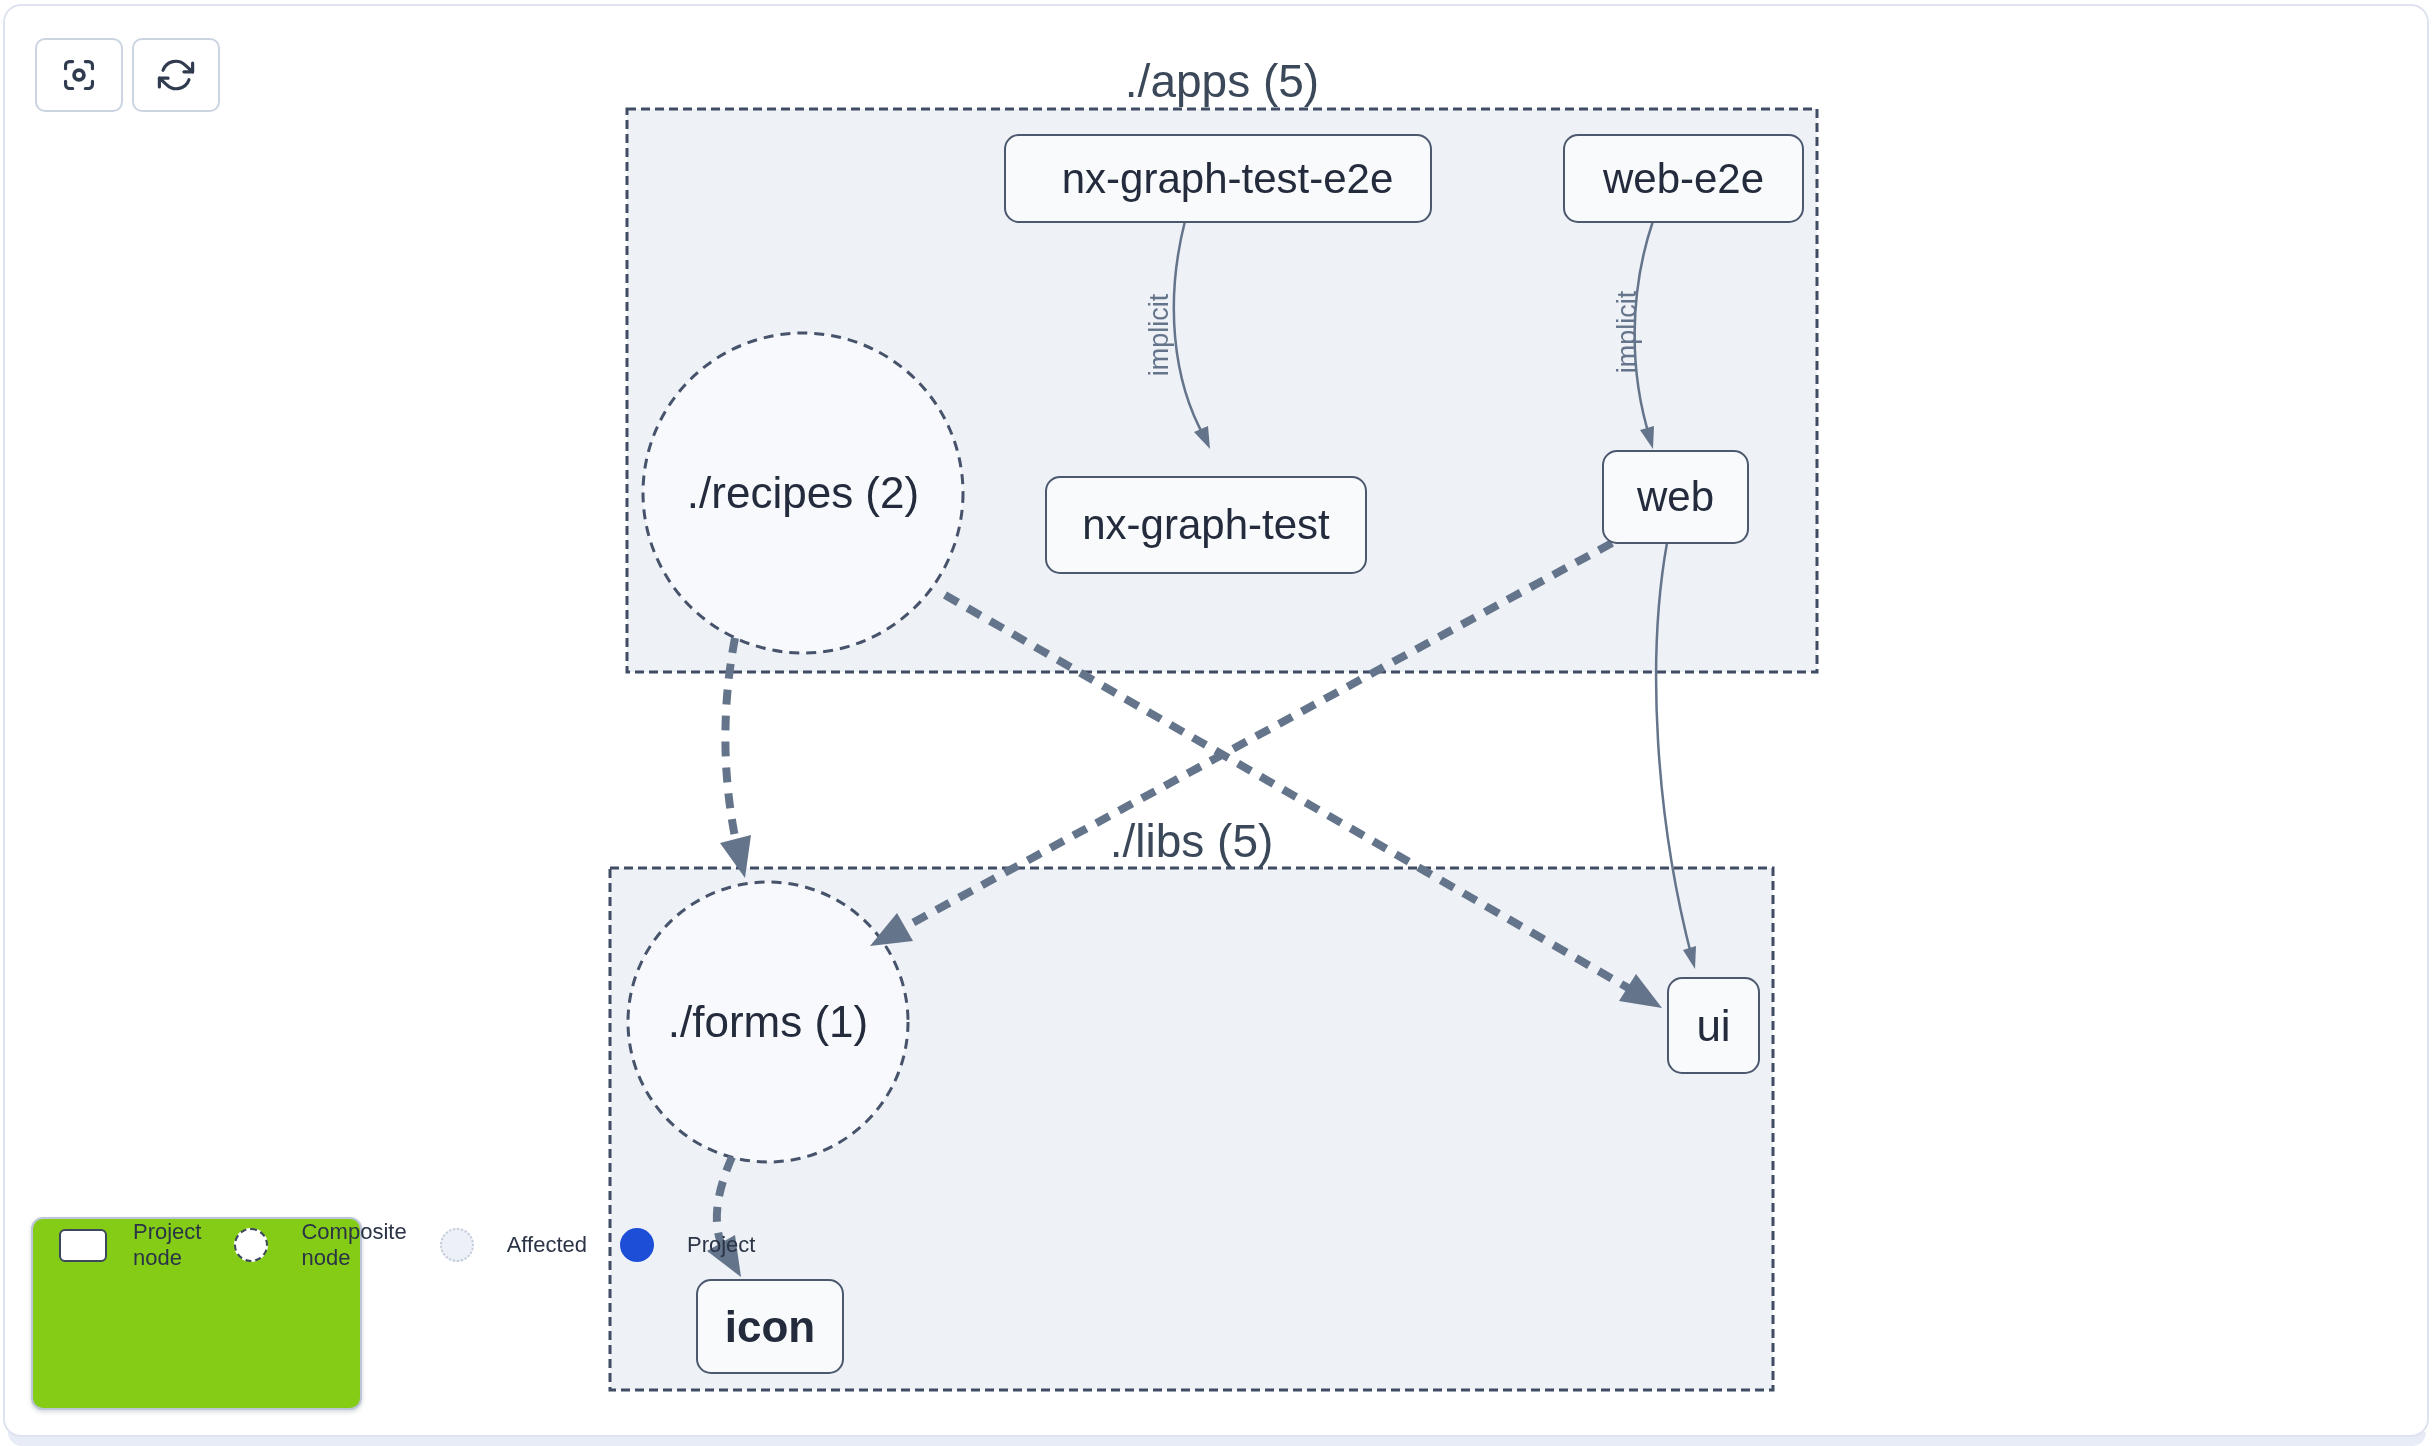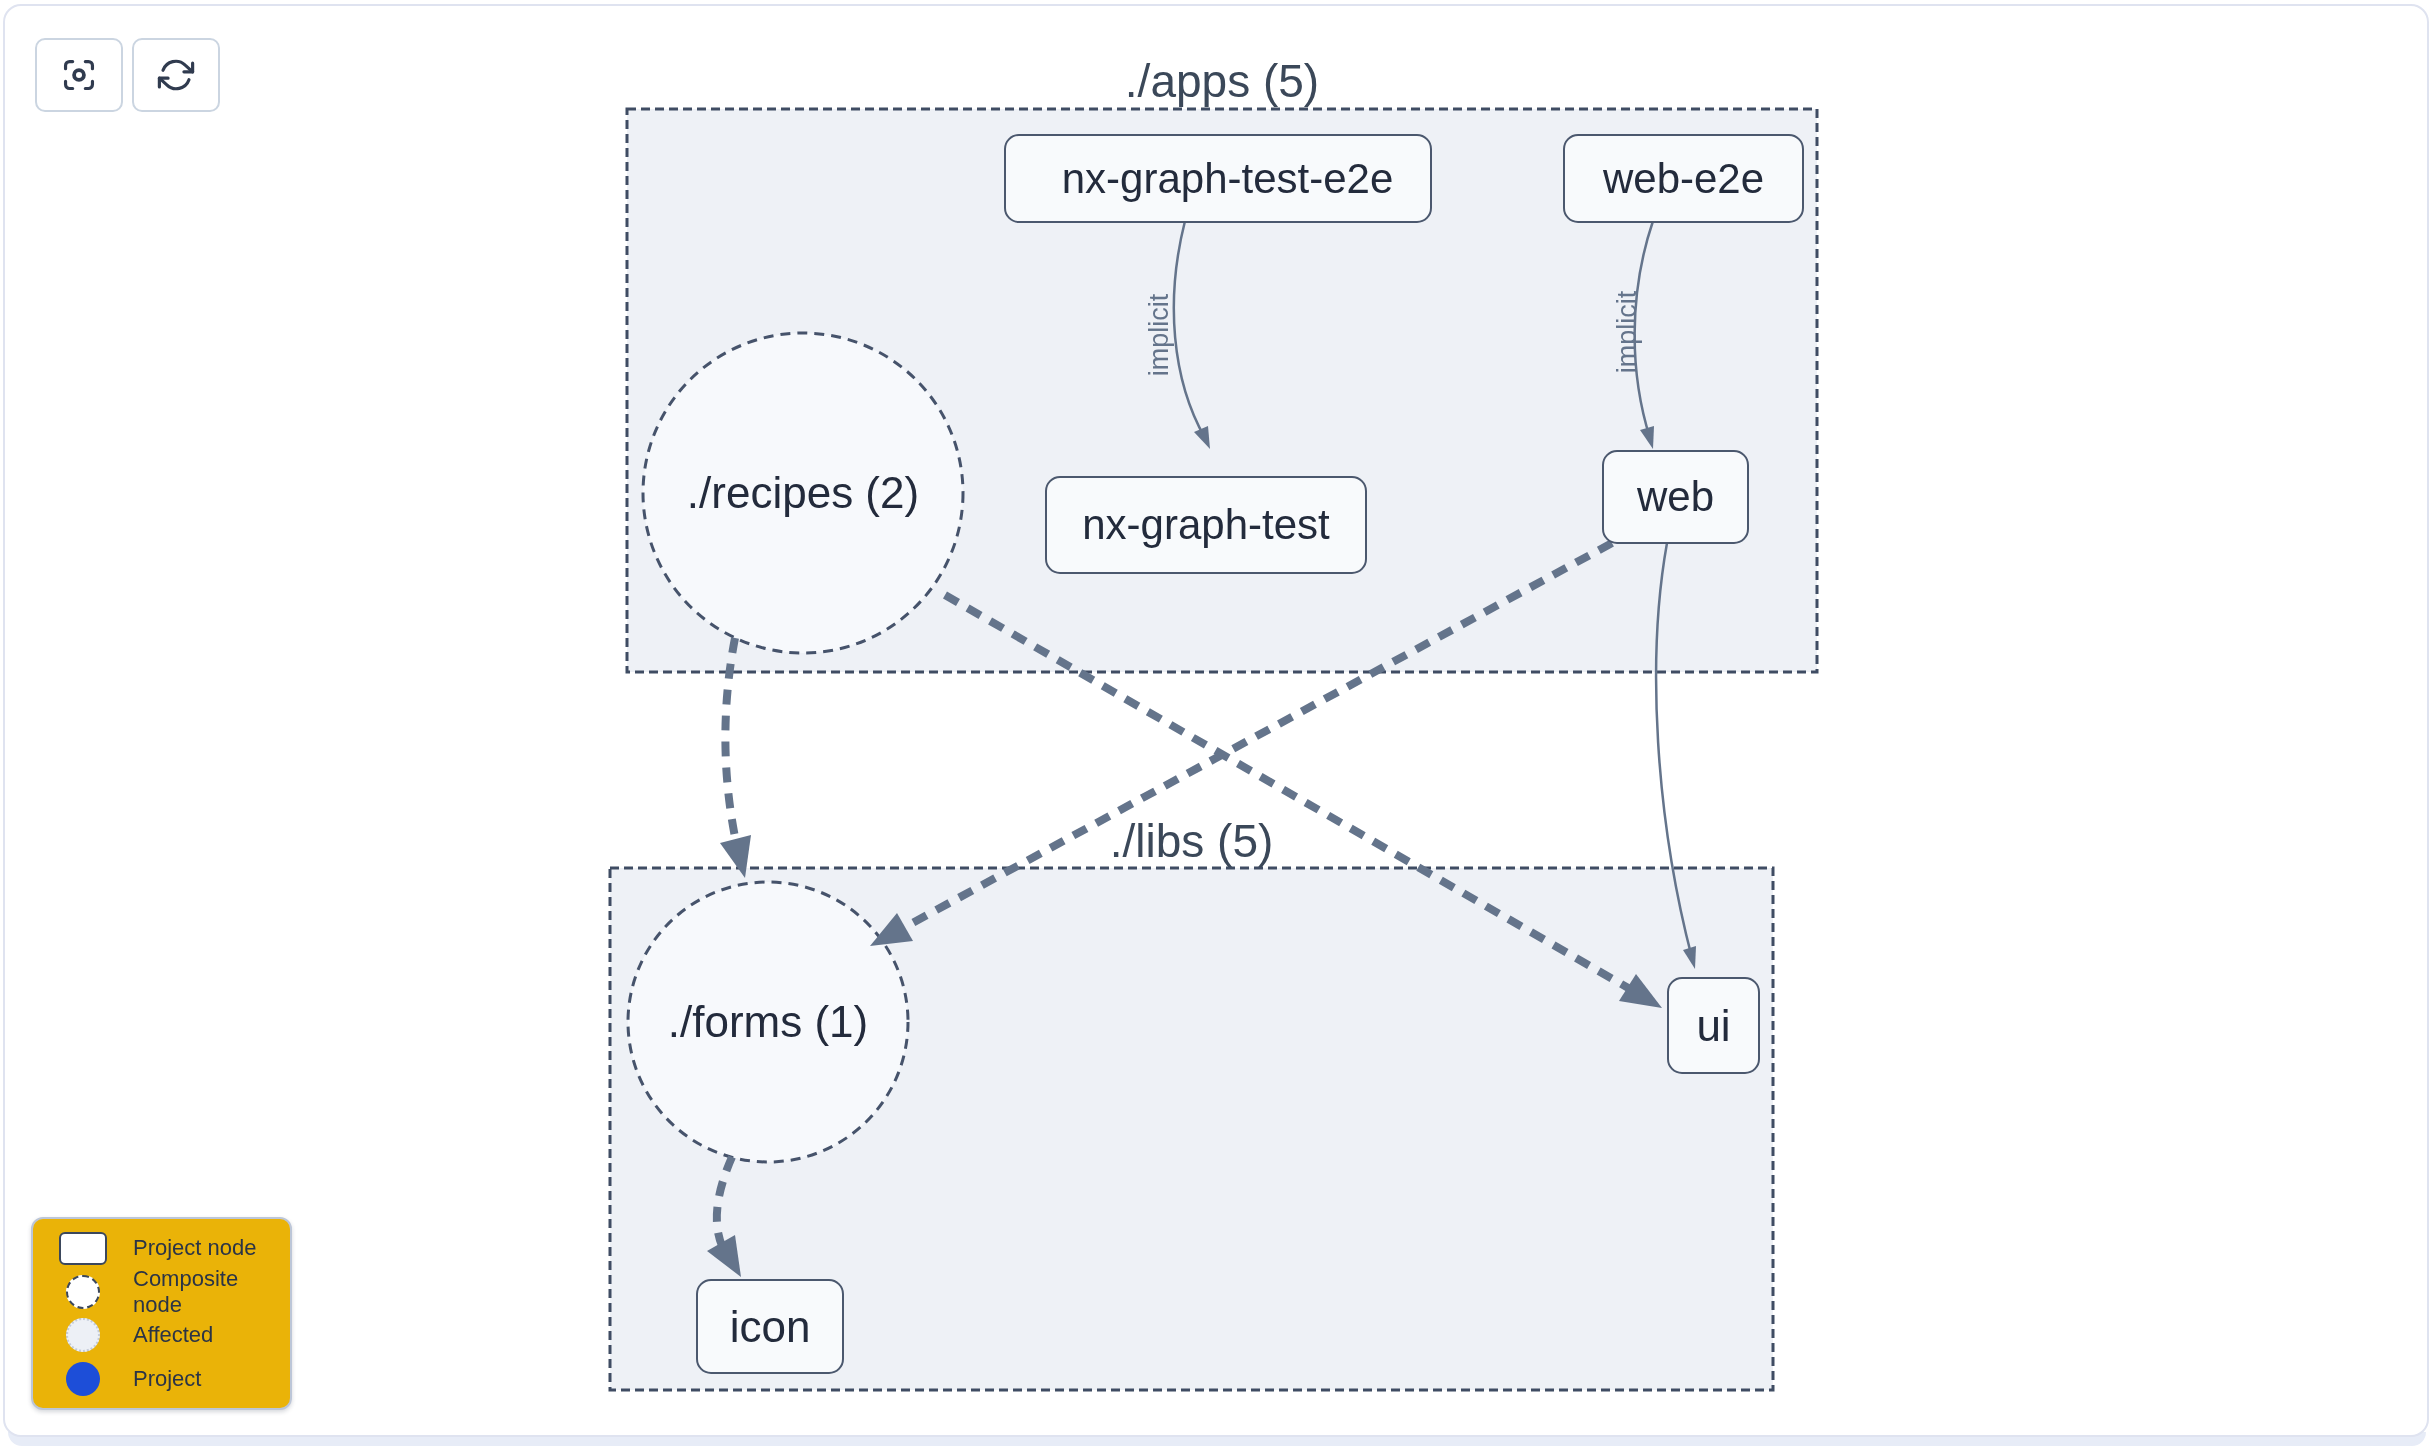--- a/index.html
+++ b/index.html
@@ -35,24 +35,24 @@
     font-size:42px;color:#232b3c;z-index:4;cursor:pointer;white-space:nowrap;
   }
   
   .circle-label{
     position:absolute;display:flex;align-items:center;justify-content:center;
     font-size:44px;color:#232b3c;z-index:4;cursor:pointer;white-space:nowrap;
   }
 
   
   .legend{
-    position:absolute;left:31px;top:1217px;width:261px;height:193px;
-    background:#eab308;border:2px solid #bcc6d8;border-radius:12px;
+    position:absolute;left:31px;top:1217px;width:331px;height:193px;
+    background:#84cc16;border:2px solid #bcc6d8;border-radius:12px;
     box-shadow:0 2px 4px rgba(30,41,59,.18);
-    z-index:6;display:flex;flex-direction:column;justify-content:space-evenly;
+    z-index:6;display:flex;justify-content:space-evenly;
     padding:6px 0;box-sizing:border-box;
   }
   .legend-row{display:flex;align-items:center;height:40px;}
   .legend-swatch{width:100px;display:flex;align-items:center;justify-content:center;flex:0 0 100px;}
   .legend-label{font-size:22px;color:#2b3446;}
   .sw-project{width:48px;height:33px;border:2.5px solid #3b475c;border-radius:6px;background:#ffffff;box-sizing:border-box;}
   .sw-composite{width:34px;height:34px;border:2.5px dashed #3b475c;border-radius:50%;background:#ffffff;box-sizing:border-box;}
   .sw-affected{width:34px;height:34px;border:2px dotted #c3cbd9;border-radius:50%;background:#edf0f6;box-sizing:border-box;}
   .sw-touched{width:34px;height:34px;border-radius:50%;box-sizing:border-box;}
 </style>
@@ -131,21 +131,21 @@
   </div>
   <div class="node" style="left:1045px;top:448px;width:318px;height:94px;margin-top:28px;">
     <span>nx-graph-test</span>
   </div>
   <div class="node" style="left:1602px;top:450px;width:143px;height:90px;">
     <span>web</span>
   </div>
   <div class="node" style="left:1667px;top:977px;width:89px;height:93px;font-size:44px;">
     <span>ui</span>
   </div>
-  <div class="node" style="left:696px;top:1279px;width:144px;height:91px;font-size:44px;">
+  <div class="node" style="left:696px;top:1279px;width:144px;height:91px;font-size:44px;font-weight:bold;">
     <span>icon</span>
   </div>
 
   <div class="circle-label" style="left:643px;top:333px;width:320px;height:320px;text-align:center;">
     <span>./recipes (2)</span>
   </div>
   <div class="circle-label" style="left:628px;top:882px;width:280px;height:280px;">
     <span>./forms (1)</span>
   </div>
 

